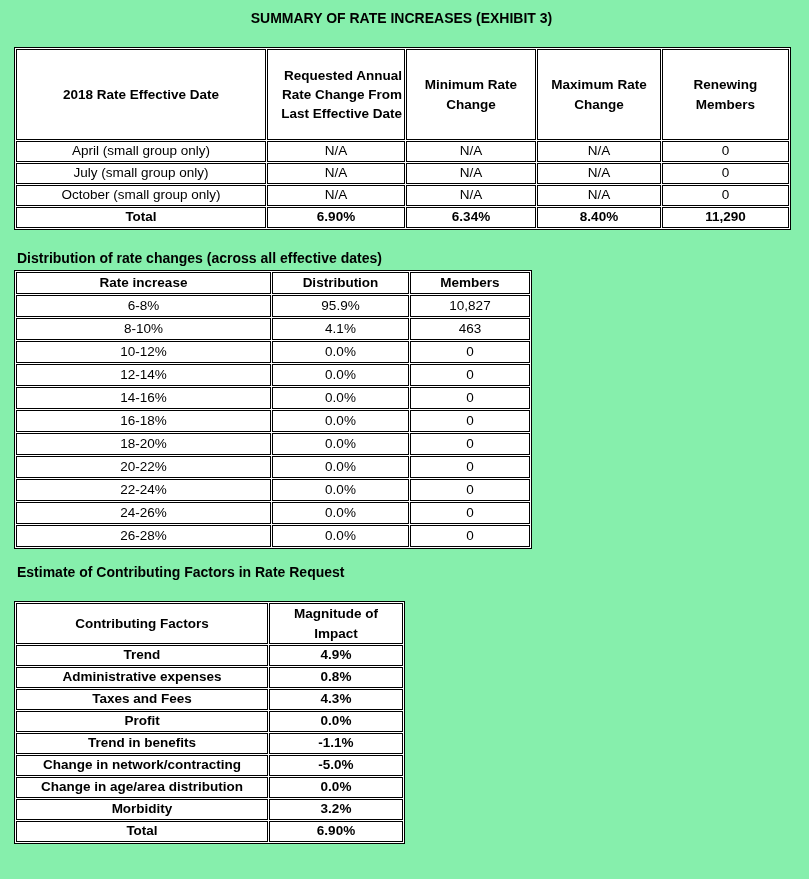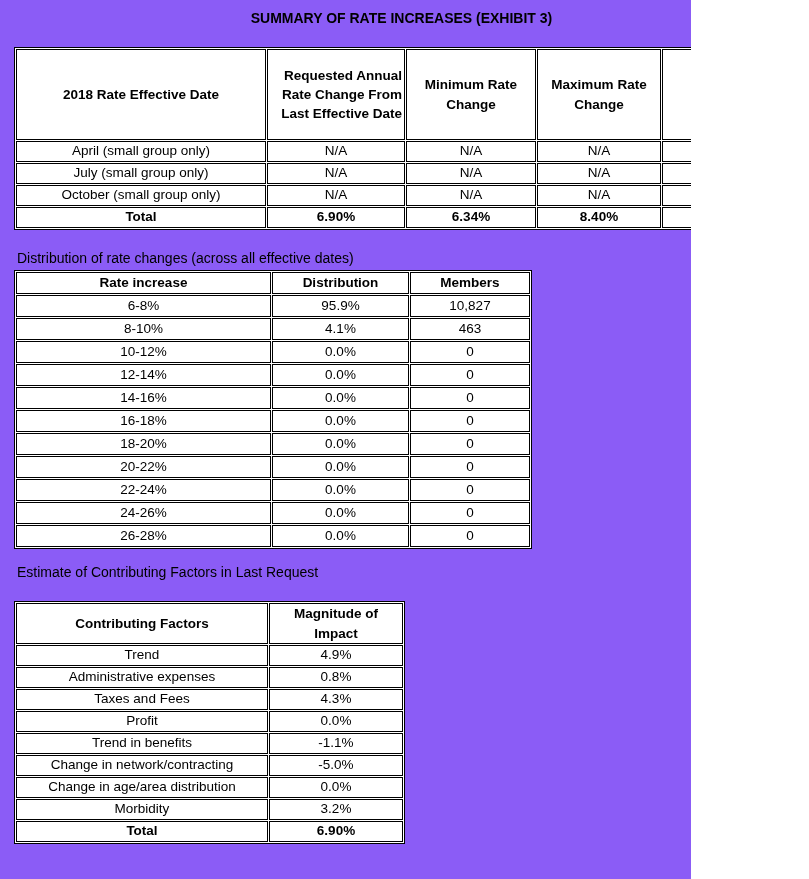--- a/index.html
+++ b/index.html
@@ -1,34 +1,34 @@
 <!DOCTYPE html>
 <html><head>
 <meta charset="utf-8">
 <style>
   html, body { margin: 0; padding: 0; background: #ffffff; }
   .doc {
-    width: 691px;
+    width: 809px;
     height: 879px;
     box-sizing: border-box;
     padding: 10px 14px 9px 14px;
-    background: #8b5cf6;
+    background: #86efac;
     color: #000000;
     font-family: "Liberation Sans", sans-serif;
     overflow: hidden;
   }
   .page-title {
     width: 775px;
     text-align: center;
     font-weight: bold;
     font-size: 14px;
     line-height: 16px;
   }
   .section-heading {
-    font-weight: normal;
+    font-weight: bold;
     font-size: 14px;
     line-height: 17px;
     margin-left: 3px;
   }
   .heading-distribution { margin-top: 20px; }
   .heading-factors { margin-top: 15px; }
 
   table.grid {
     border-collapse: separate;
     border-spacing: 1px;
@@ -57,21 +57,21 @@
   .t1 th { height: 89px; }
   .t1 td { height: 19px; }
   .t1 th.align-left { text-align: right; }
 
   .t2 { width: 518px; margin-top: 3px; }
   .t2 th { height: 20px; }
   .t2 td { height: 20px; }
 
   .t3 { width: 388px; margin-top: 20px; }
   .t3 th { height: 39px; }
-  .t3 td { height: 19px; }
+  .t3 td { height: 19px; font-weight: bold; }
 </style>
 </head>
 <body>
 
 <div class="doc">
 
   <div class="page-title">SUMMARY OF RATE INCREASES (EXHIBIT 3)</div>
 
   <table class="grid t1">
     <colgroup>
@@ -194,21 +194,21 @@
         <td>0</td>
       </tr>
       <tr>
         <td>26-28%</td>
         <td>0.0%</td>
         <td>0</td>
       </tr>
     </tbody>
   </table>
 
-  <div class="section-heading heading-factors">Estimate of Contributing Factors in Last Request</div>
+  <div class="section-heading heading-factors">Estimate of Contributing Factors in Rate Request</div>
 
   <table class="grid t3">
     <colgroup>
       <col style="width:252px">
         <col style="width:134px">
     </colgroup>
     <thead>
       <tr>
         <th>Contributing Factors</th>
         <th>Magnitude of

